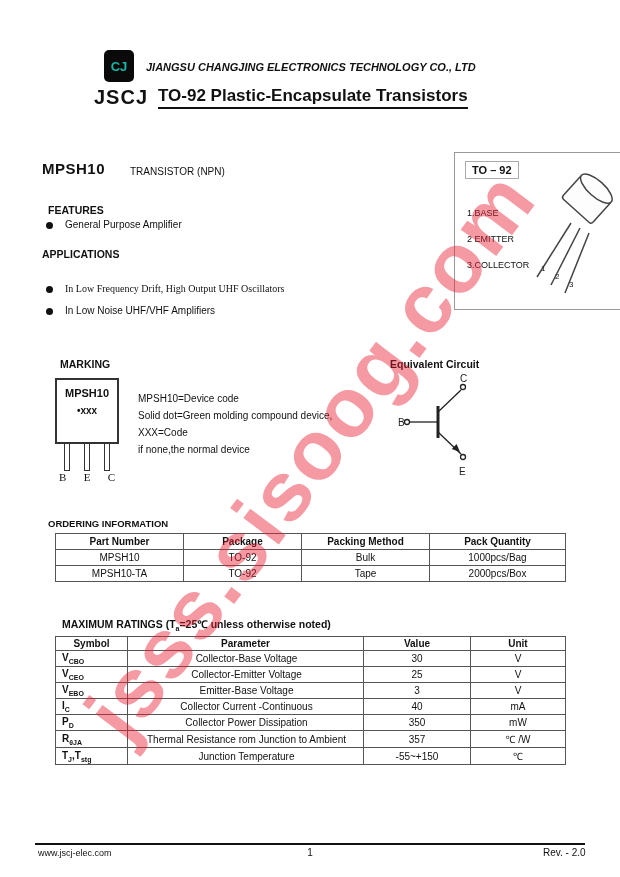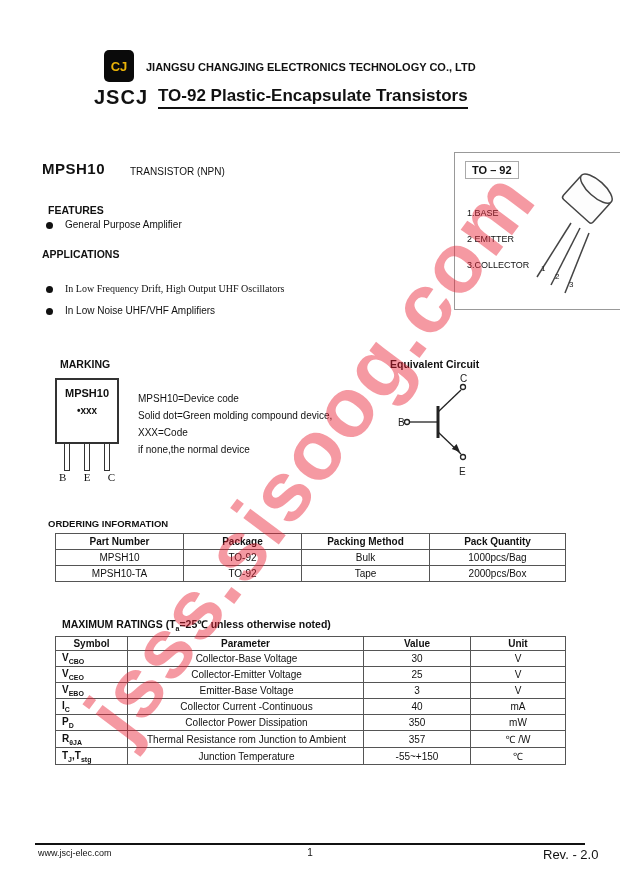--- a/index.html
+++ b/index.html
@@ -10,23 +10,23 @@
   
   .watermark {
     position:absolute; left:-90px; top:400px; width:800px; height:110px;
     font-size:84px; font-weight:bold; line-height:110px; text-align:center;
     color:rgba(233,28,48,0.45); letter-spacing:2px; white-space:nowrap;
     transform:rotate(-53deg); transform-origin:center; z-index:50; pointer-events:none;
   }
 
   
   .logo-box { position:absolute; left:104px; top:50px; width:30px; height:32px; background:#0a0a0a; border-radius:5px; display:flex; align-items:center; justify-content:center; }
-  .logo-glyph { color:#eab308; font-weight:bold; font-size:13px; }
+  .logo-glyph { color:#14b8a6; font-weight:bold; font-size:13px; }
   .logo-word { position:absolute; left:94px; top:86px; font-size:20px; font-weight:bold; letter-spacing:1px; }
-  .company { position:absolute; left:146px; top:61px; font-size:11px; font-weight:bold; }
+  .company { position:absolute; left:146px; top:61px; font-size:11px; font-weight:bold;font-style:italic; }
   .doc-title { position:absolute; left:158px; top:86px; font-size:17px; font-weight:bold; border-bottom:2px solid #111; padding-bottom:1px; }
 
   
   .part-name { position:absolute; left:42px; top:160px; font-size:15px; font-weight:bold; letter-spacing:0.5px; }
   .part-type { position:absolute; left:130px; top:166px; font-size:10px; }
 
   
   .sec-h { position:absolute; font-size:10.5px; font-weight:bold; }
   #features-h { left:48px; top:204px; }
   #applications-h { left:42px; top:248px; }
@@ -67,21 +67,21 @@
   .tbl th { font-weight:bold; }
   .ratings td, .ratings th { height:11px; padding:1px 4px; }
   .ratings .sym { text-align:left; padding-left:6px; font-weight:bold; }
   .ratings .param { text-align:center; padding-left:6px; }
   sub { font-size:7px; }
 
   
   .footer-line { position:absolute; left:35px; top:843px; width:550px; border-top:2px solid #111; }
   .footer-left { position:absolute; left:38px; top:848px; font-size:9px; }
   .footer-page { position:absolute; left:0; top:847px; width:620px; text-align:center; font-size:10px; }
-  .footer-right { position:absolute; left:543px; top:847px; font-size:13px; }
+  .footer-right { position:absolute; left:543px; top:847px; font-size:10px; }
 
   svg text { font-family:"Liberation Sans", sans-serif; fill:#222; }
 </style>
 </head>
 <body>
 
 <div class="page">
 
   <div class="watermark">jsss.sisoog.com</div>
 

